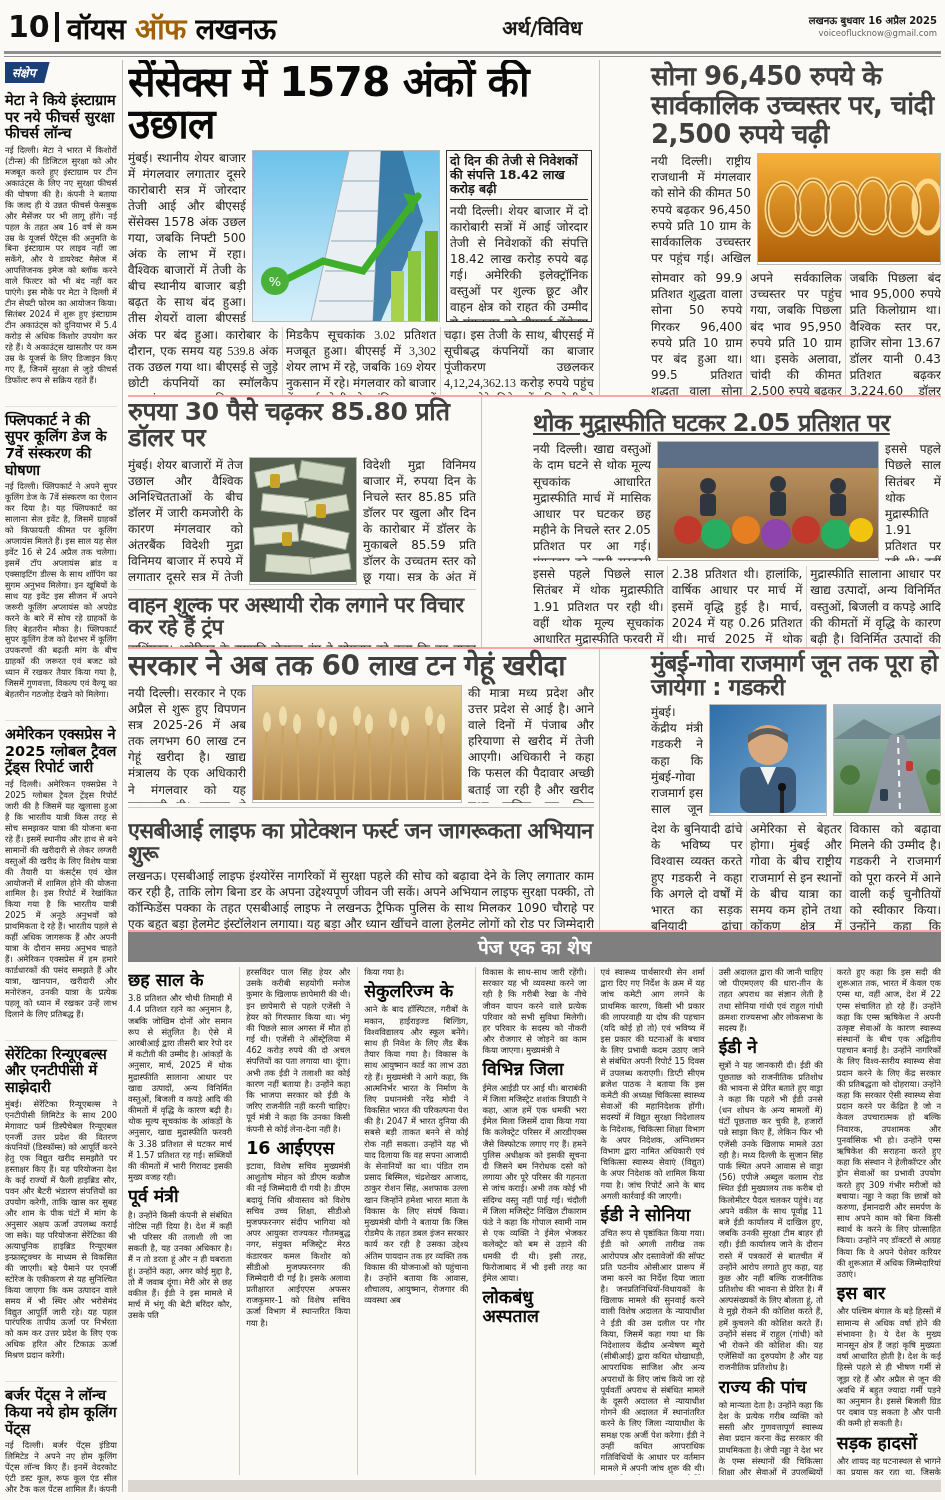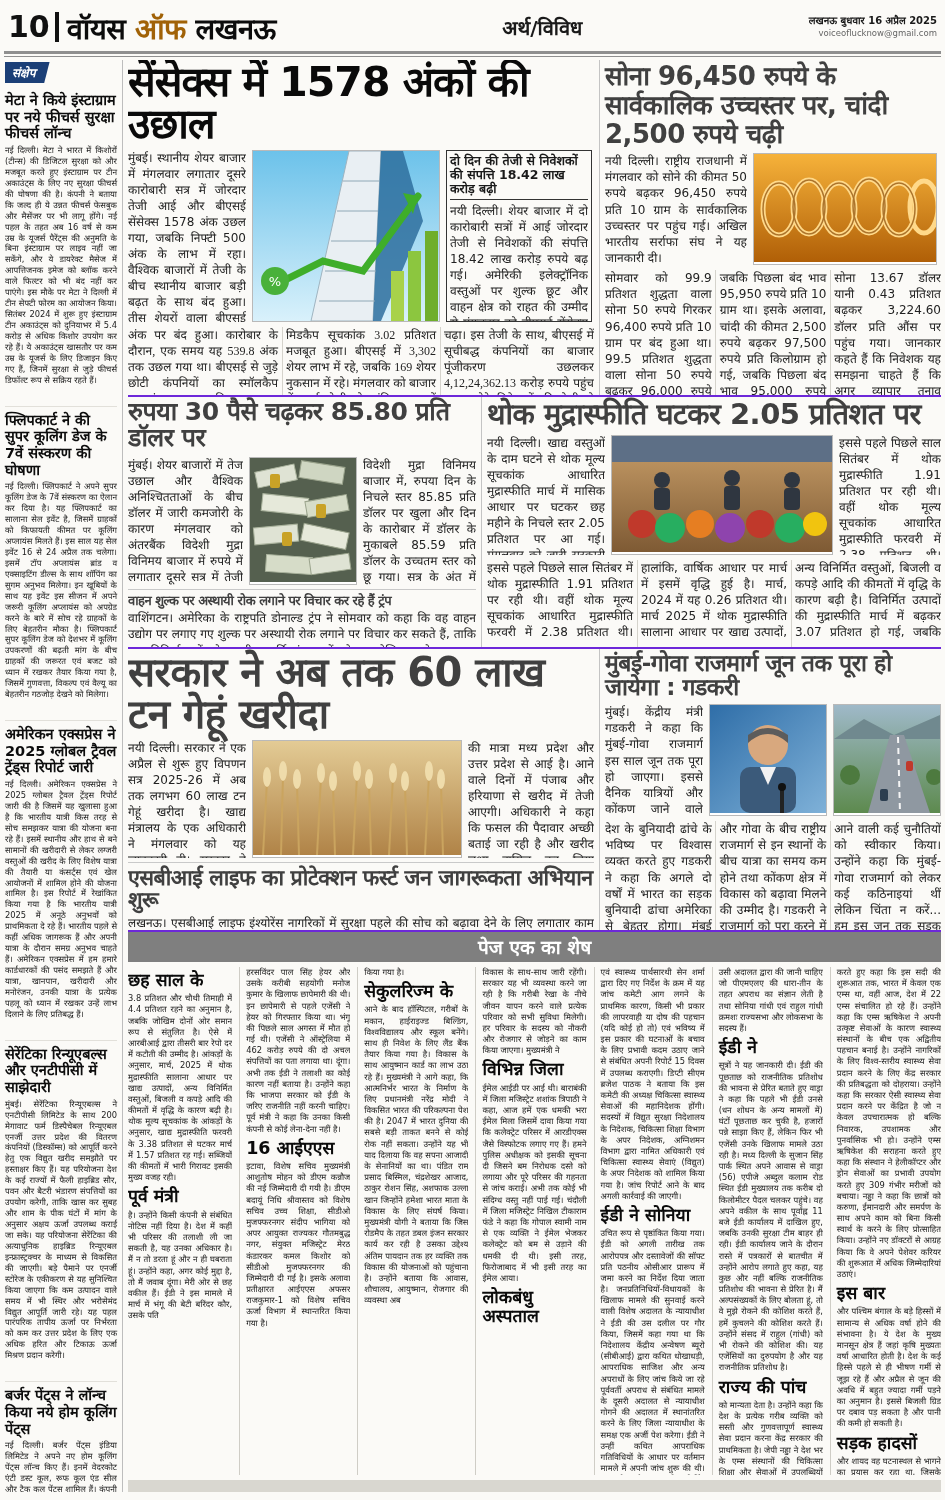--- a/index.html
+++ b/index.html
@@ -24,37 +24,37 @@
   .main { flex:1; padding-left:5px; display:flex; flex-direction:column; overflow:hidden; }
 
   
   .brieflabel { display:inline-block; background:#1b3f77; color:#fff; font-size:12px; font-weight:bold; font-style:italic; padding:2px 14px 2px 7px; clip-path:polygon(0 0,100% 0,88% 100%,0 100%); margin-bottom:4px; }
   .brief h3 { font-size:14.5px; line-height:1.15; font-weight:bold; margin:5px 0 3px 0; color:#0d0d0d; }
   .brief p { font-size:8.3px; line-height:1.32; text-align:justify; color:#222; }
   .brief { border-bottom:1px solid #e2e0da; padding-bottom:20px; }
   .brief:last-child { border-bottom:none; }
 
   
-  .band { display:flex; border-bottom:2px solid #6d28d9; overflow:hidden; }
+  .band { display:flex; border-bottom:2px solid #fca5a5; overflow:hidden;gap:46px; }
   .band1 { height:338px; }
   .band2 { height:252px; }
   .band3 { height:284px; }
   .cellL { border-right:1px solid #c4c4c4; padding-right:5px; overflow:hidden; }
   .cellR { padding-left:5px; overflow:hidden; flex:1; }
   .b1L { width:472px; } .b2L { width:354px; } .b3L { width:472px; }
 
   h1.main-head { font-size:41px; line-height:1.02; font-weight:bold; letter-spacing:-1px; color:#0a0a0a; margin:2px 0 4px 0; }
   h2.big { font-weight:bold; color:#404040; letter-spacing:-.5px; }
   .gold-head { font-size:26px; line-height:1.12; margin:2px 0 4px 0; }
   .rupee-head { font-size:25px; line-height:1.05; margin:2px 0 5px 0; }
-  .wpi-head { font-size:29px; line-height:1.05; margin:2px 0 5px 0; }
-  .wheat-head { font-size:40px; line-height:1.05; margin:2px 0 5px 0; letter-spacing:-.5px; }
+  .wpi-head { font-size:24px; line-height:1.05; margin:14px 0 5px 0;text-decoration:underline; }
+  .wheat-head { font-size:28px; line-height:1.05; margin:2px 0 5px 0; letter-spacing:-.5px; }
   .gad-head { font-size:23px; line-height:1.08; margin:2px 0 4px 0; }
-  .trump-head { font-size:13px; line-height:1.05; margin:4px 0 3px 0; border-top:1px solid #c9c9c9; padding-top:4px; }
-  .sbi-head { font-size:21.5px; line-height:1.05; margin:4px 0 3px 0; border-top:1px solid #c9c9c9; padding-top:4px; }
+  .trump-head { font-size:21px; line-height:1.05; margin:4px 0 3px 0; border-top:1px solid #c9c9c9; padding-top:4px; }
+  .sbi-head { font-size:21.5px; line-height:1.05; margin:4px 0 3px 0; border-top:1px solid #c9c9c9; padding-top:12px; }
 
   p.body { font-size:12px; line-height:1.34; text-align:justify; color:#222; }
   .flexrow { display:flex; gap:6px; }
   .cols3 { column-count:3; column-gap:8px; column-rule:1px solid #d5d3cc; }
   .clip { overflow:hidden; }
 
   .subbox { border:1.5px solid #333; padding:3px; width:146px; flex:none; }
   .subbox h4 { font-size:12.5px; line-height:1.15; font-weight:bold; text-align:left; border-bottom:1.5px solid #333; padding-bottom:2px; margin-bottom:3px; }
 
   figure { flex:none; border:1px solid #b9b9b9; background:#fff; }

